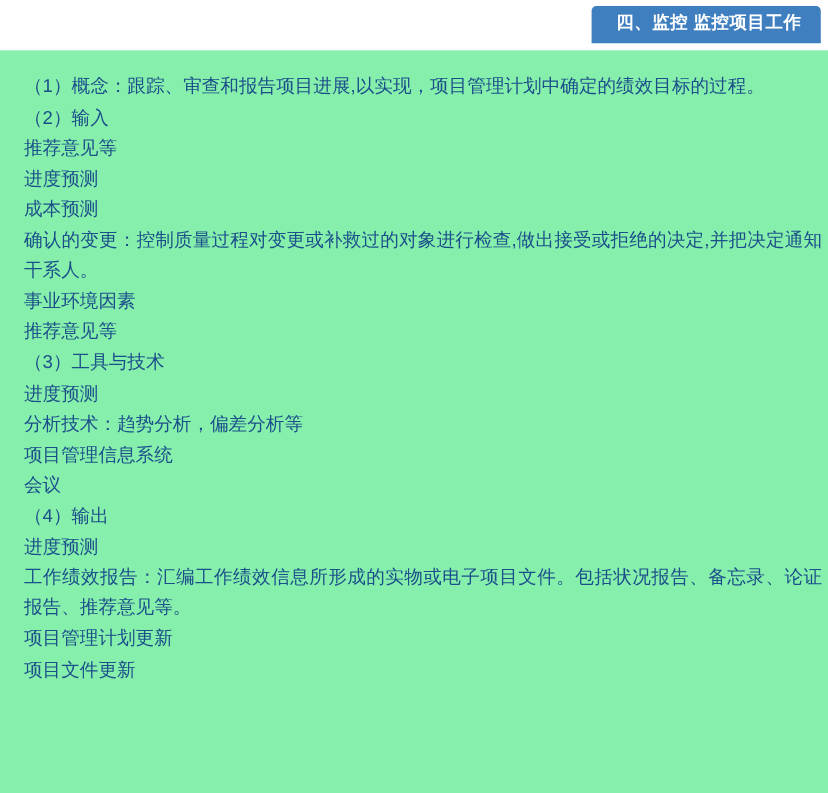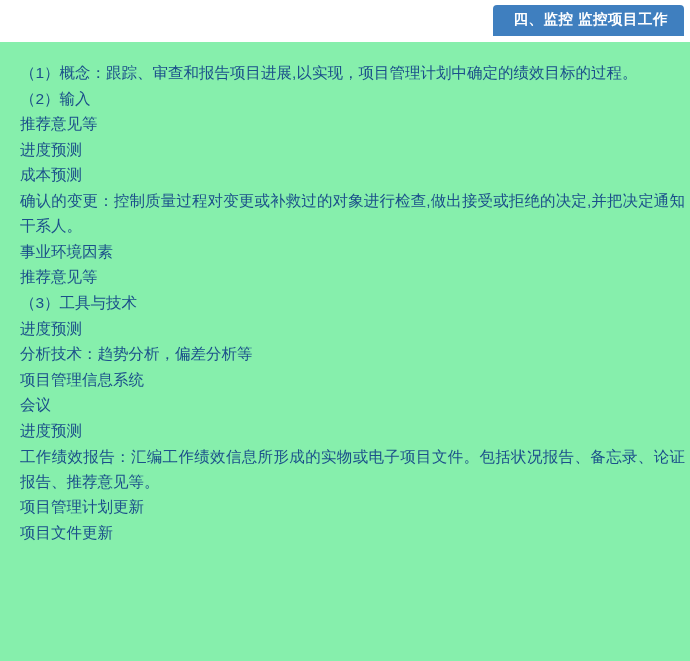--- a/index.html
+++ b/index.html
@@ -90,19 +90,20 @@
     <p class="line">进度预测</p>
     <p class="line">成本预测</p>
     <p class="line">确认的变更：控制质量过程对变更或补救过的对象进行检查,做出接受或拒绝的决定,并把决定通知干系人。</p>
     <p class="line">事业环境因素</p>
     <p class="line">推荐意见等</p>
     <p class="line">（3）工具与技术</p>
     <p class="line">进度预测</p>
     <p class="line">分析技术：趋势分析，偏差分析等</p>
     <p class="line">项目管理信息系统</p>
     <p class="line">会议</p>
+    <p class="line">（4）输出</p>
     <p class="line">进度预测</p>
     <p class="line">工作绩效报告：汇编工作绩效信息所形成的实物或电子项目文件。包括状况报告、备忘录、论证报告、推荐意见等。</p>
     <p class="line">项目管理计划更新</p>
     <p class="line">项目文件更新</p>
   </div>
 
 </div>
 
 </body></html>

